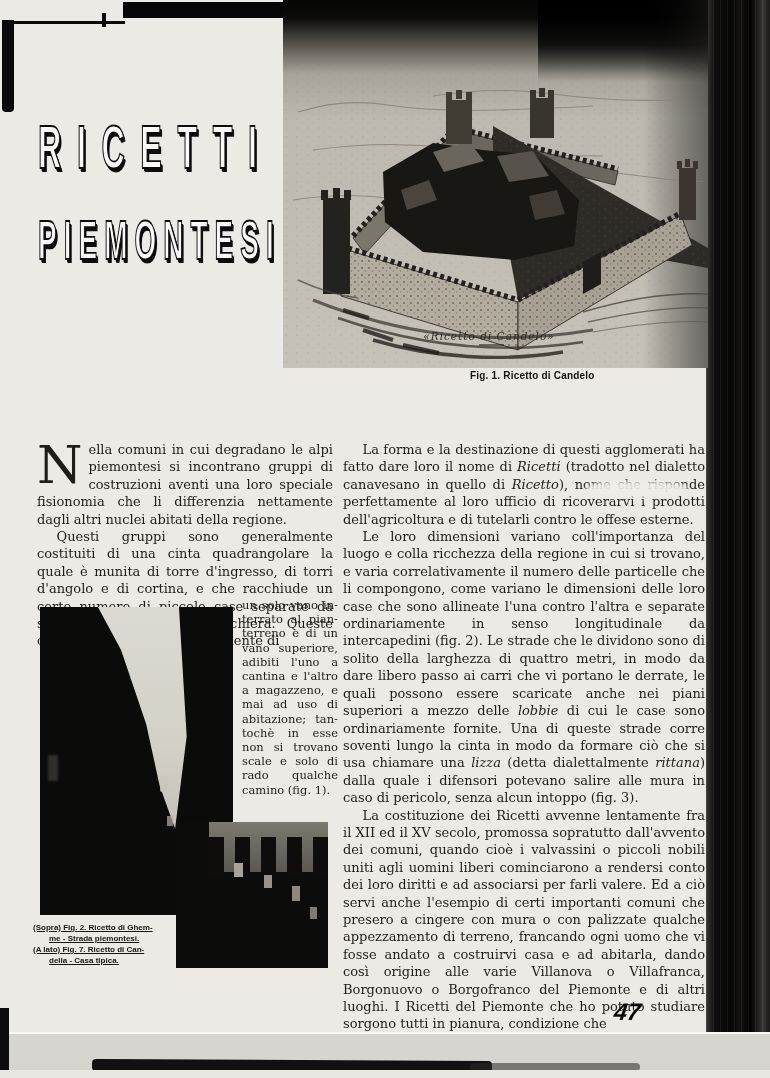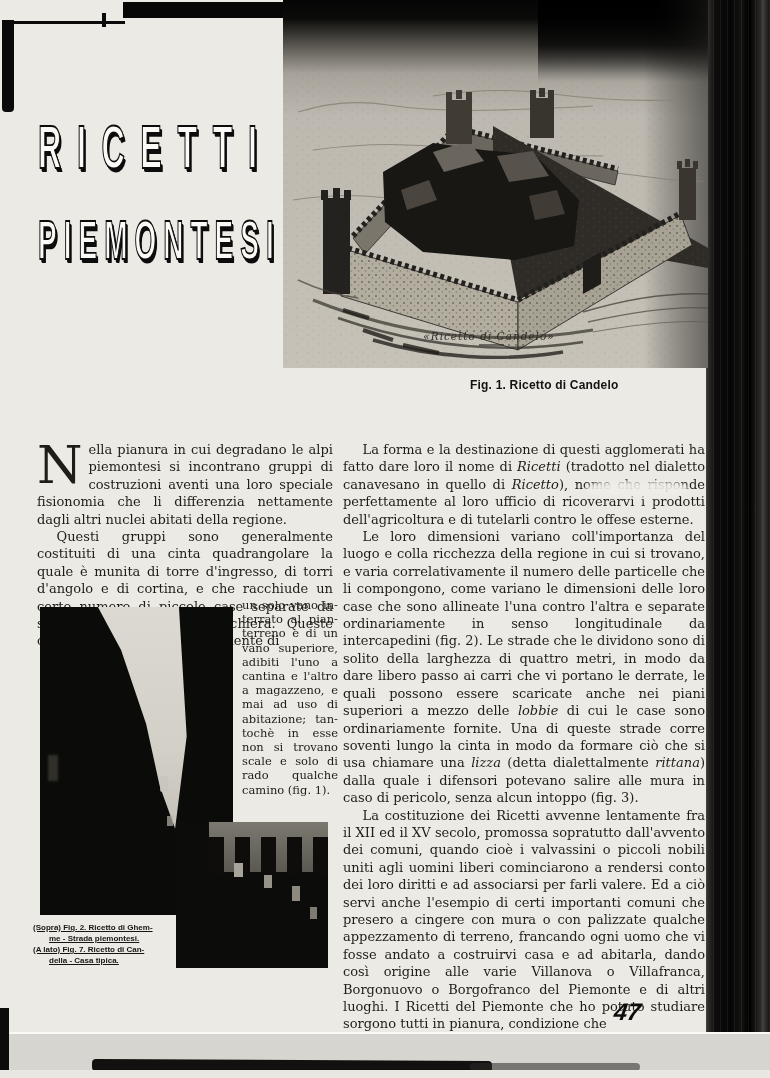--- a/index.html
+++ b/index.html
@@ -25,22 +25,22 @@
   .scan-bottom-white{position:absolute;left:0;top:1070px;width:770px;height:8px;background:#e9e7e2;}
   
   .title-block{position:absolute;left:38px;top:116px;width:240px;}
   .title-line{font-family:"Liberation Sans",sans-serif;font-weight:700;color:#fbfaf7;
     -webkit-text-stroke:1.8px #0c0c0c;text-shadow:3px 3px 0 #0c0c0c,4px 4px 0 #0c0c0c;
     transform-origin:0 0;white-space:nowrap;}
   .title-line1{font-size:62px;letter-spacing:30px;transform:scaleX(.52);line-height:62px;}
   .title-line2{font-size:56px;letter-spacing:14px;transform:scaleX(.50);line-height:56px;margin-top:34px;}
   
   .figure1{position:absolute;left:283px;top:0;width:425px;height:368px;overflow:hidden;}
-  .fig1-caption{position:absolute;left:462px;top:378px;font-family:"Liberation Sans",sans-serif;
-    font-size:12px;font-weight:700;color:#151310;letter-spacing:.2px;padding-left:8px;}
+  .fig1-caption{position:absolute;left:462px;top:370px;font-family:"Liberation Sans",sans-serif;
+    font-size:10px;font-weight:700;color:#151310;letter-spacing:.2px;padding-left:8px;}
   
   .col{position:absolute;text-align:justify;font-size:13px;line-height:17.4px;}
   .col p{margin:0;}
   .col p.indent{text-indent:1.5em;}
   .left-col{left:37px;top:441px;width:296px;}
   .right-col{left:343px;top:441px;width:362px;}
   .narrow-col{left:242px;top:598px;width:96px;position:absolute;text-align:justify;
     font-size:11.5px;line-height:14.2px;hyphens:manual;}
   .dropcap{float:left;font-size:52px;line-height:42px;padding:3px 6px 0 0;font-weight:400;}
   
@@ -189,21 +189,21 @@
   </svg>
 </div>
 <div class="fig1-caption">Fig. 1. Ricetto di Candelo</div>
 
 <div class="title-block">
   <div class="title-line title-line1">RICETTI</div>
   <div class="title-line title-line2">PIEMONTESI</div>
 </div>
 
 <div class="col left-col">
-  <p><span class="dropcap">N</span><span>ella pianura in cui degradano le alpi piemontesi si incontrano gruppi di costruzioni aventi una loro speciale fisionomia che li differenzia nettamente dagli altri nuclei abitati della regione.</span></p>
+  <p><span class="dropcap">N</span><span>ella comuni in cui degradano le alpi piemontesi si incontrano gruppi di costruzioni aventi una loro speciale fisionomia che li differenzia nettamente dagli altri nuclei abitati della regione.</span></p>
   <p class="indent">Questi gruppi sono generalmente costituiti di una cinta quadrangolare la quale è munita di torre d'ingresso, di torri d'angolo e di cortina, e che racchiude un certo numero di piccole case separate da strade incrociantisi a scacchiera. Queste case sono costituite generalmente di</p>
 </div>
 
 <div class="narrow-col">un solo vano in­terrato al pian­terreno e di un vano superiore, adibiti l'uno a cantina e l'altro a magazzeno, e mai ad uso di abitazione; tan­tochè in esse non si trovano scale e solo di rado qualche camino (fig. 1).</div>
 
 <div class="photo2">
   <div class="sky"></div>
   <div class="hl1"></div>
   <div class="hl2"></div>
   <div class="hl3"></div>

